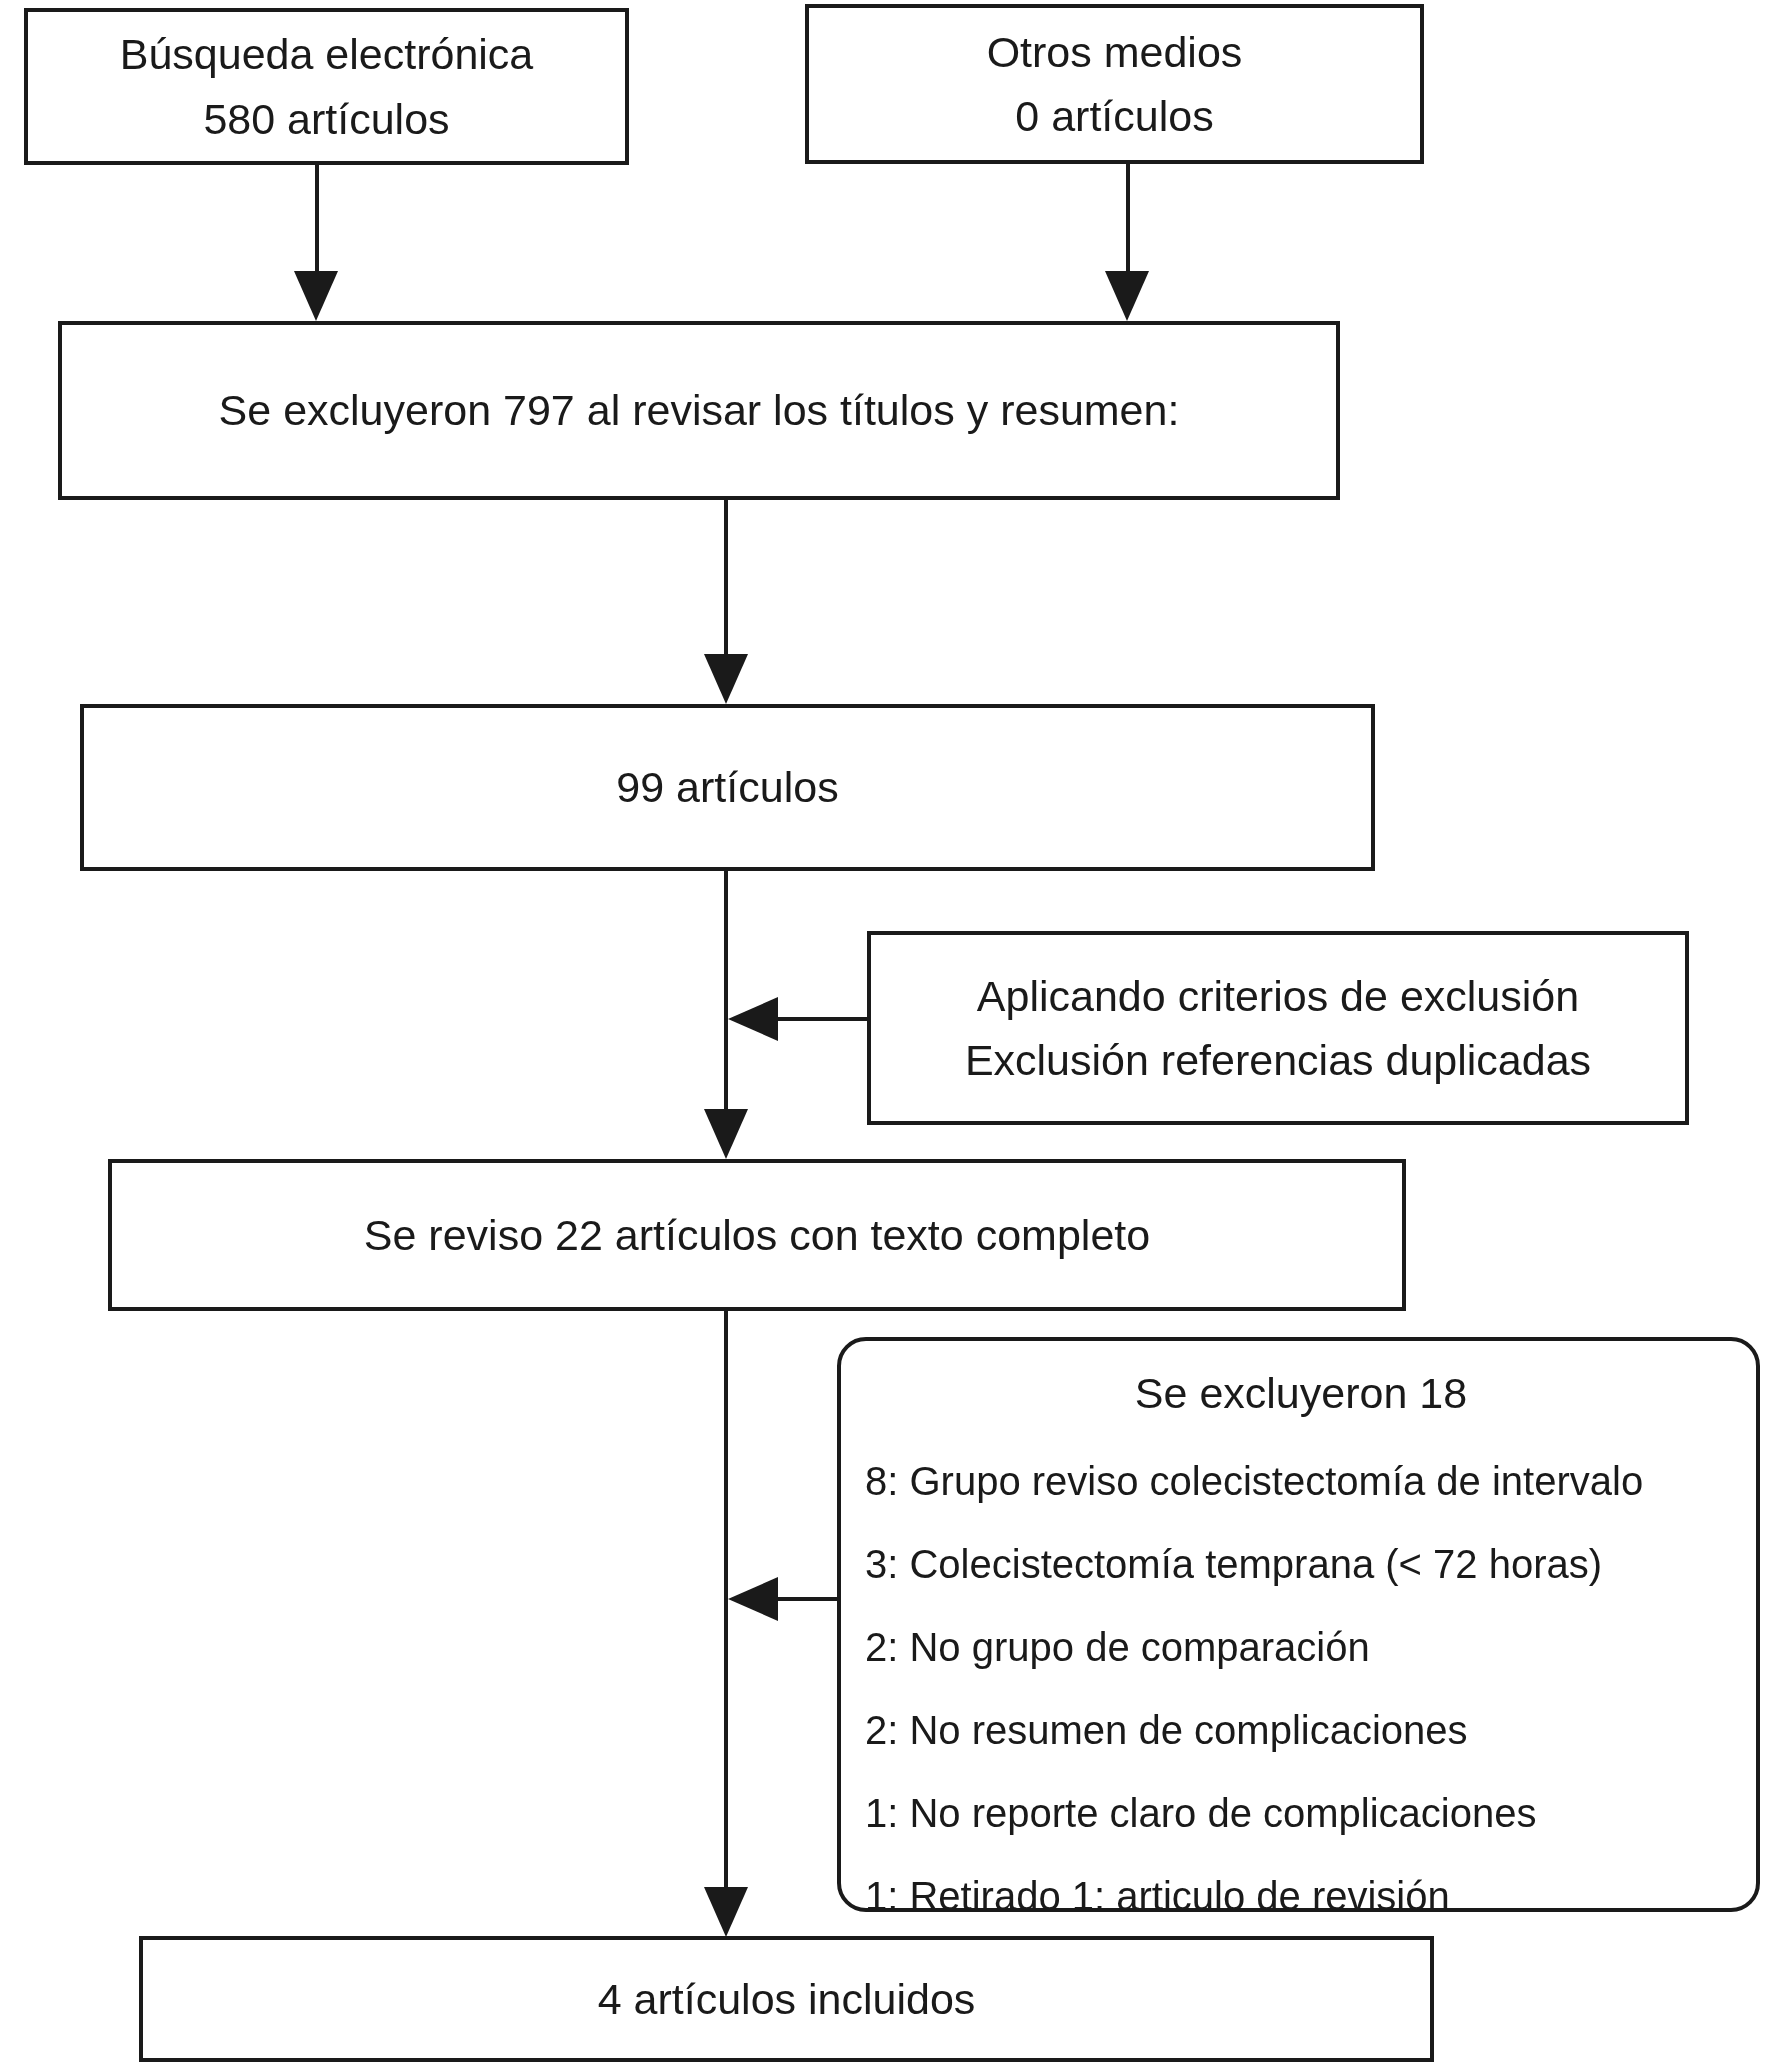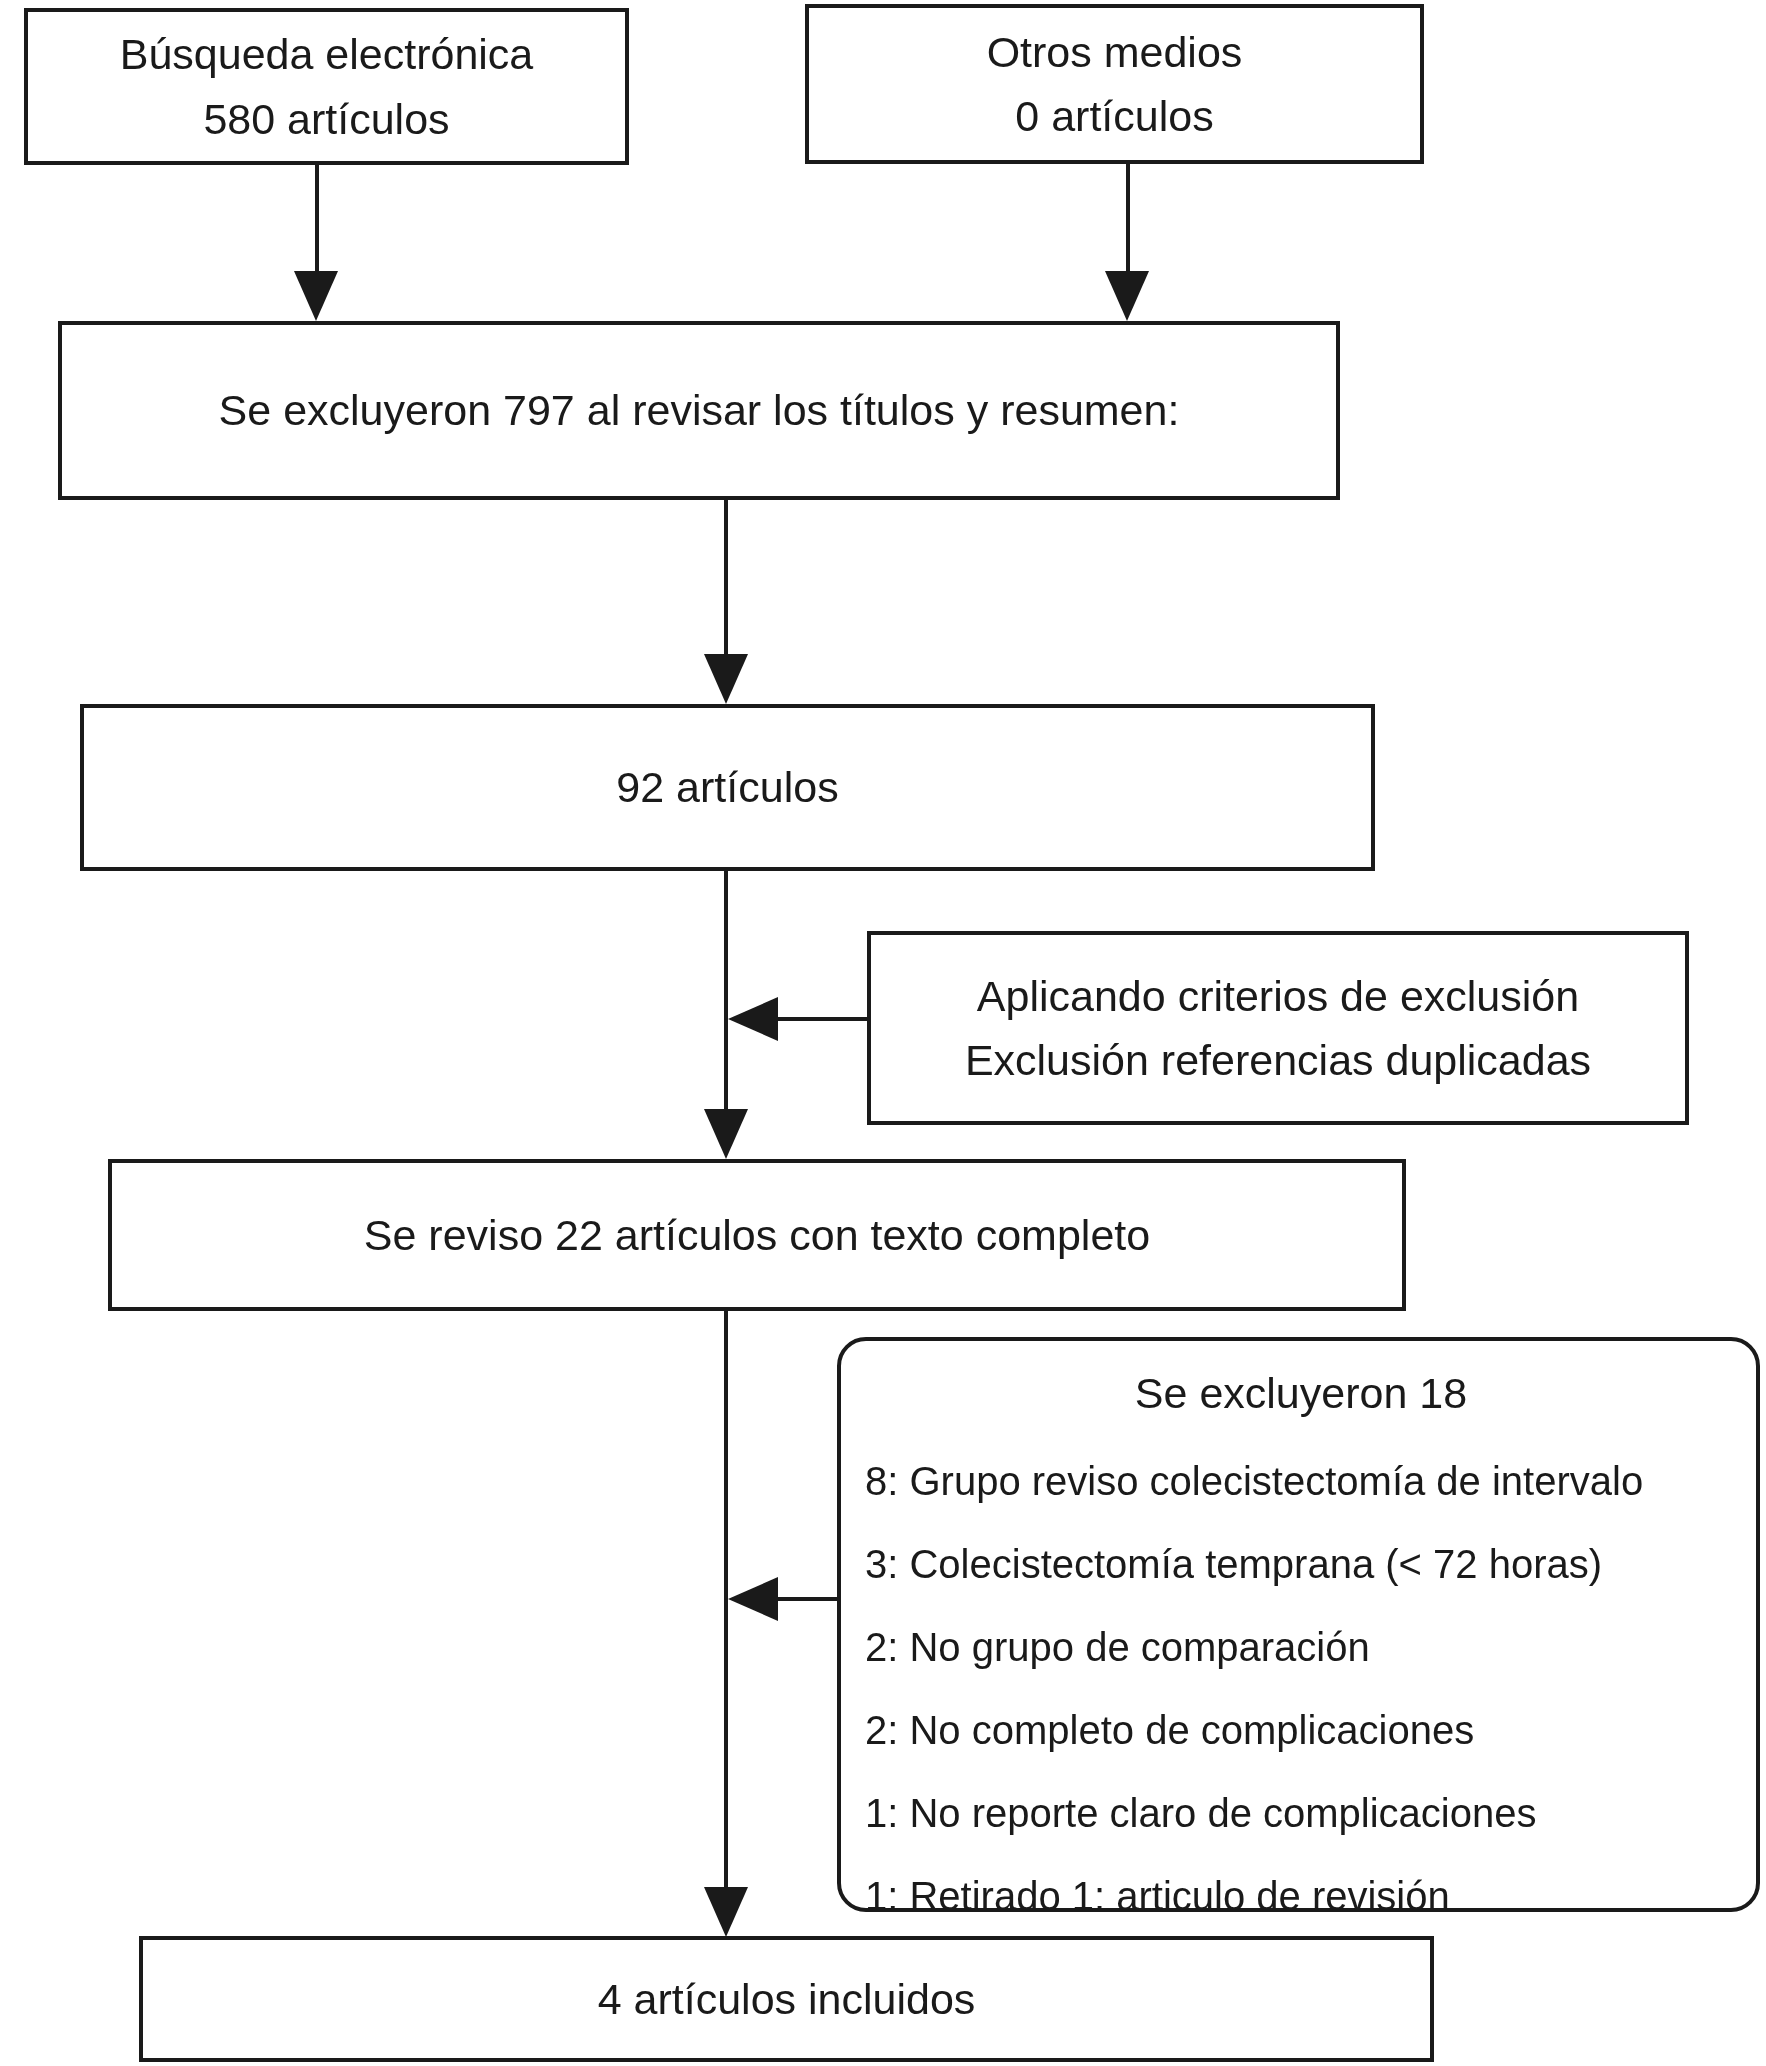--- a/index.html
+++ b/index.html
@@ -114,21 +114,21 @@
   <div class="head-down" id="head-b"></div>
 
   <div class="box" id="box-titlereview">
     <div>Se excluyeron 797 al revisar los títulos y resumen:</div>
   </div>
 
   <div class="vline" id="shaft-c"></div>
   <div class="head-down" id="head-c"></div>
 
   <div class="box" id="box-59">
-    <div>92 artículos</div>
+    <div>99 artículos</div>
   </div>
 
   <div class="vline" id="shaft-d"></div>
   <div class="head-down" id="head-d"></div>
 
   <div class="box" id="box-exclnote">
     <div>Aplicando criterios de exclusión</div>
     <div>Exclusión referencias duplicadas</div>
   </div>
 
@@ -140,21 +140,21 @@
   </div>
 
   <div class="vline" id="shaft-f"></div>
   <div class="head-down" id="head-f"></div>
 
   <div class="box" id="box-excl18">
     <div class="g-title">Se excluyeron 18</div>
     <div class="g-item">8: Grupo reviso colecistectomía de intervalo</div>
     <div class="g-item">3: Colecistectomía temprana (&lt; 72 horas)</div>
     <div class="g-item">2: No grupo de comparación</div>
-    <div class="g-item">2: No completo de complicaciones</div>
+    <div class="g-item">2: No resumen de complicaciones</div>
     <div class="g-item">1: No reporte claro de complicaciones</div>
     <div class="g-item">1: Retirado 1: articulo de revisión</div>
   </div>
 
   <div class="hline" id="shaft-g"></div>
   <div class="head-left" id="head-g"></div>
 
   <div class="box" id="box-included">
     <div>4 artículos incluidos</div>
   </div>

